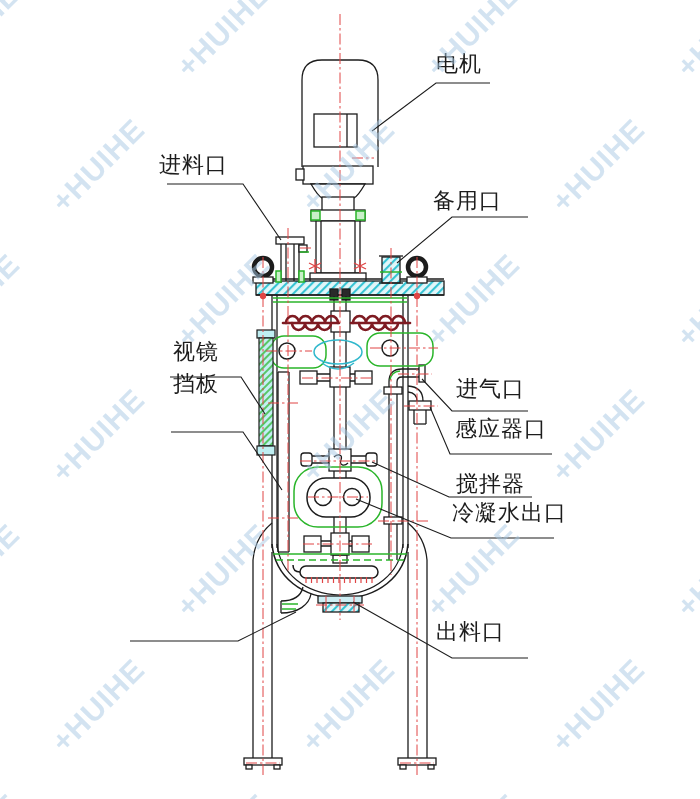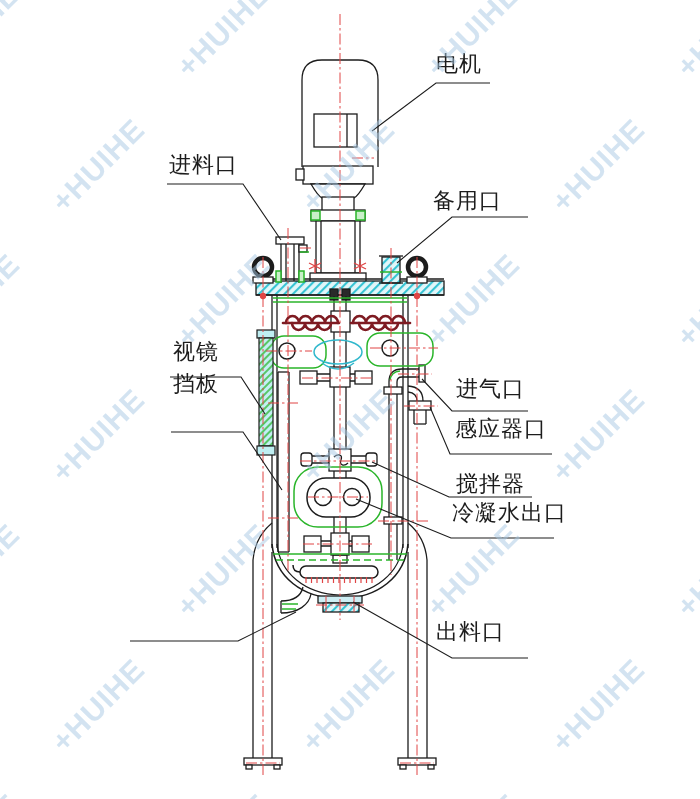--- a/index.html
+++ b/index.html
@@ -284,21 +284,21 @@
     <polyline points="528,411 452,411 422,379"></polyline>
     <polyline points="552,454 450,454 430,407"></polyline>
     <polyline points="532,497 449,497 372,462"></polyline>
     <polyline points="554,538 451,538 356,499"></polyline>
     <polyline points="130,641 238,641 296,612"></polyline>
     <polyline points="528,658 452,658 353,602"></polyline>
   </g>
 </svg>
 
 <div class="lbl" style="left:436px;top:54px">电机</div>
-<div class="lbl" style="left:169px;top:155px">进料口</div>
+<div class="lbl" style="left:159px;top:155px">进料口</div>
 <div class="lbl" style="left:433px;top:191px">备用口</div>
 <div class="lbl" style="left:173px;top:342px">视镜</div>
 <div class="lbl" style="left:173px;top:374px">挡板</div>
 <div class="lbl" style="left:456px;top:379px">进气口</div>
 <div class="lbl" style="left:455px;top:419px">感应器口</div>
 <div class="lbl" style="left:456px;top:474px">搅拌器</div>
 <div class="lbl" style="left:452px;top:503px">冷凝水出口</div>
 <div class="lbl" style="left:436px;top:622px">出料口</div>
 
 <div id="wm">

